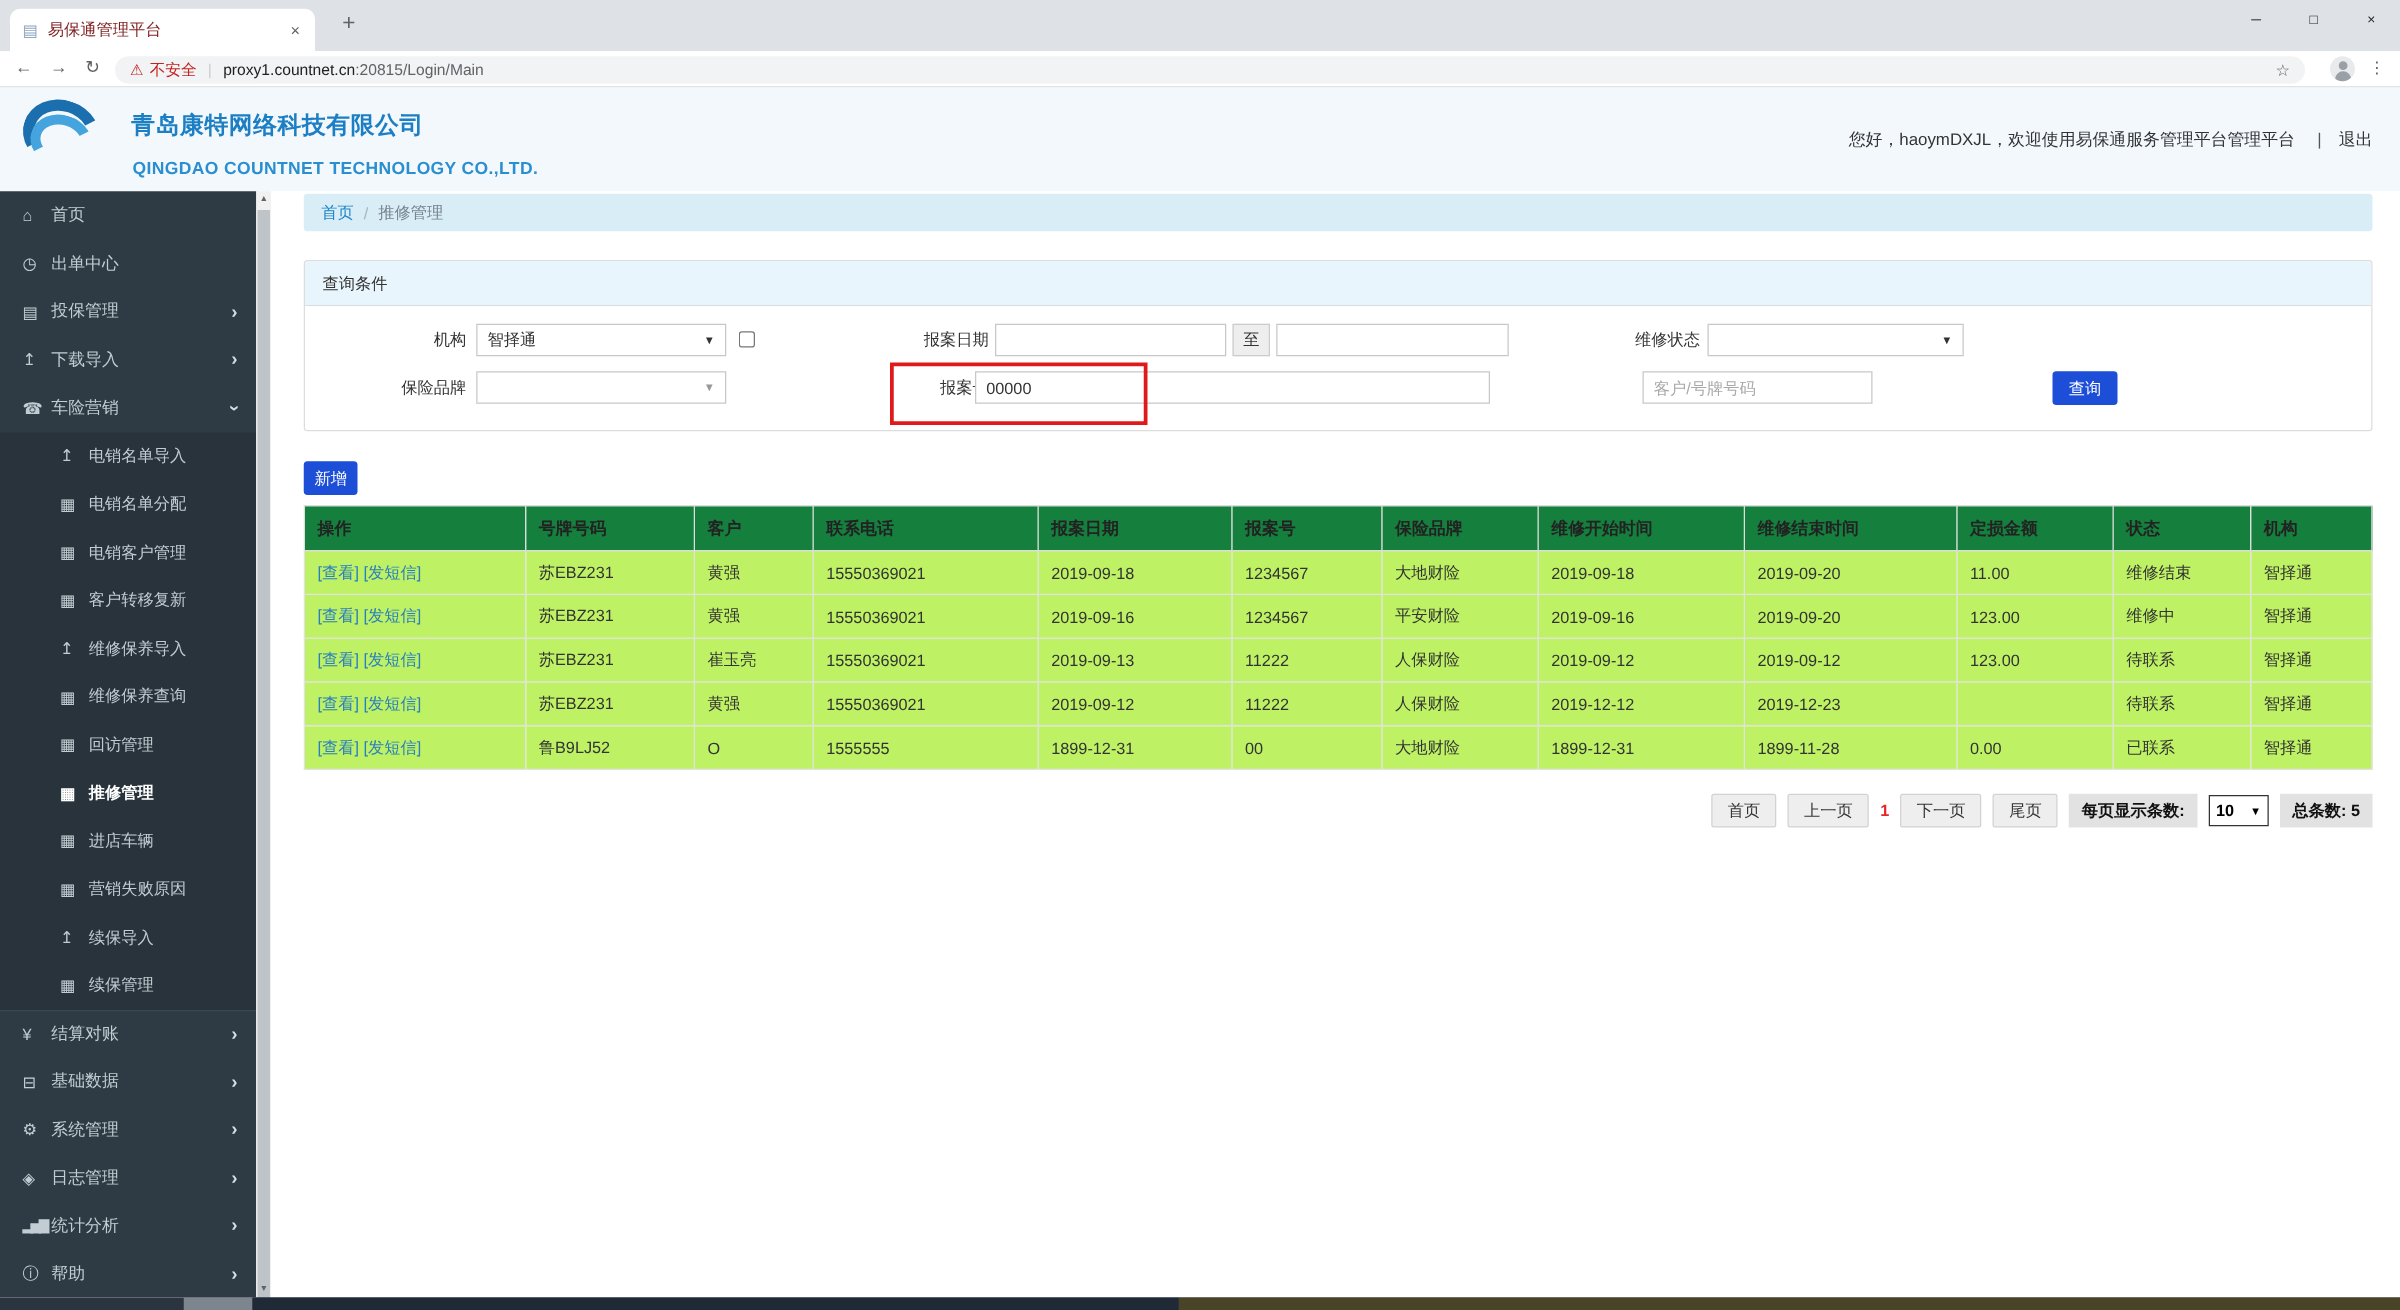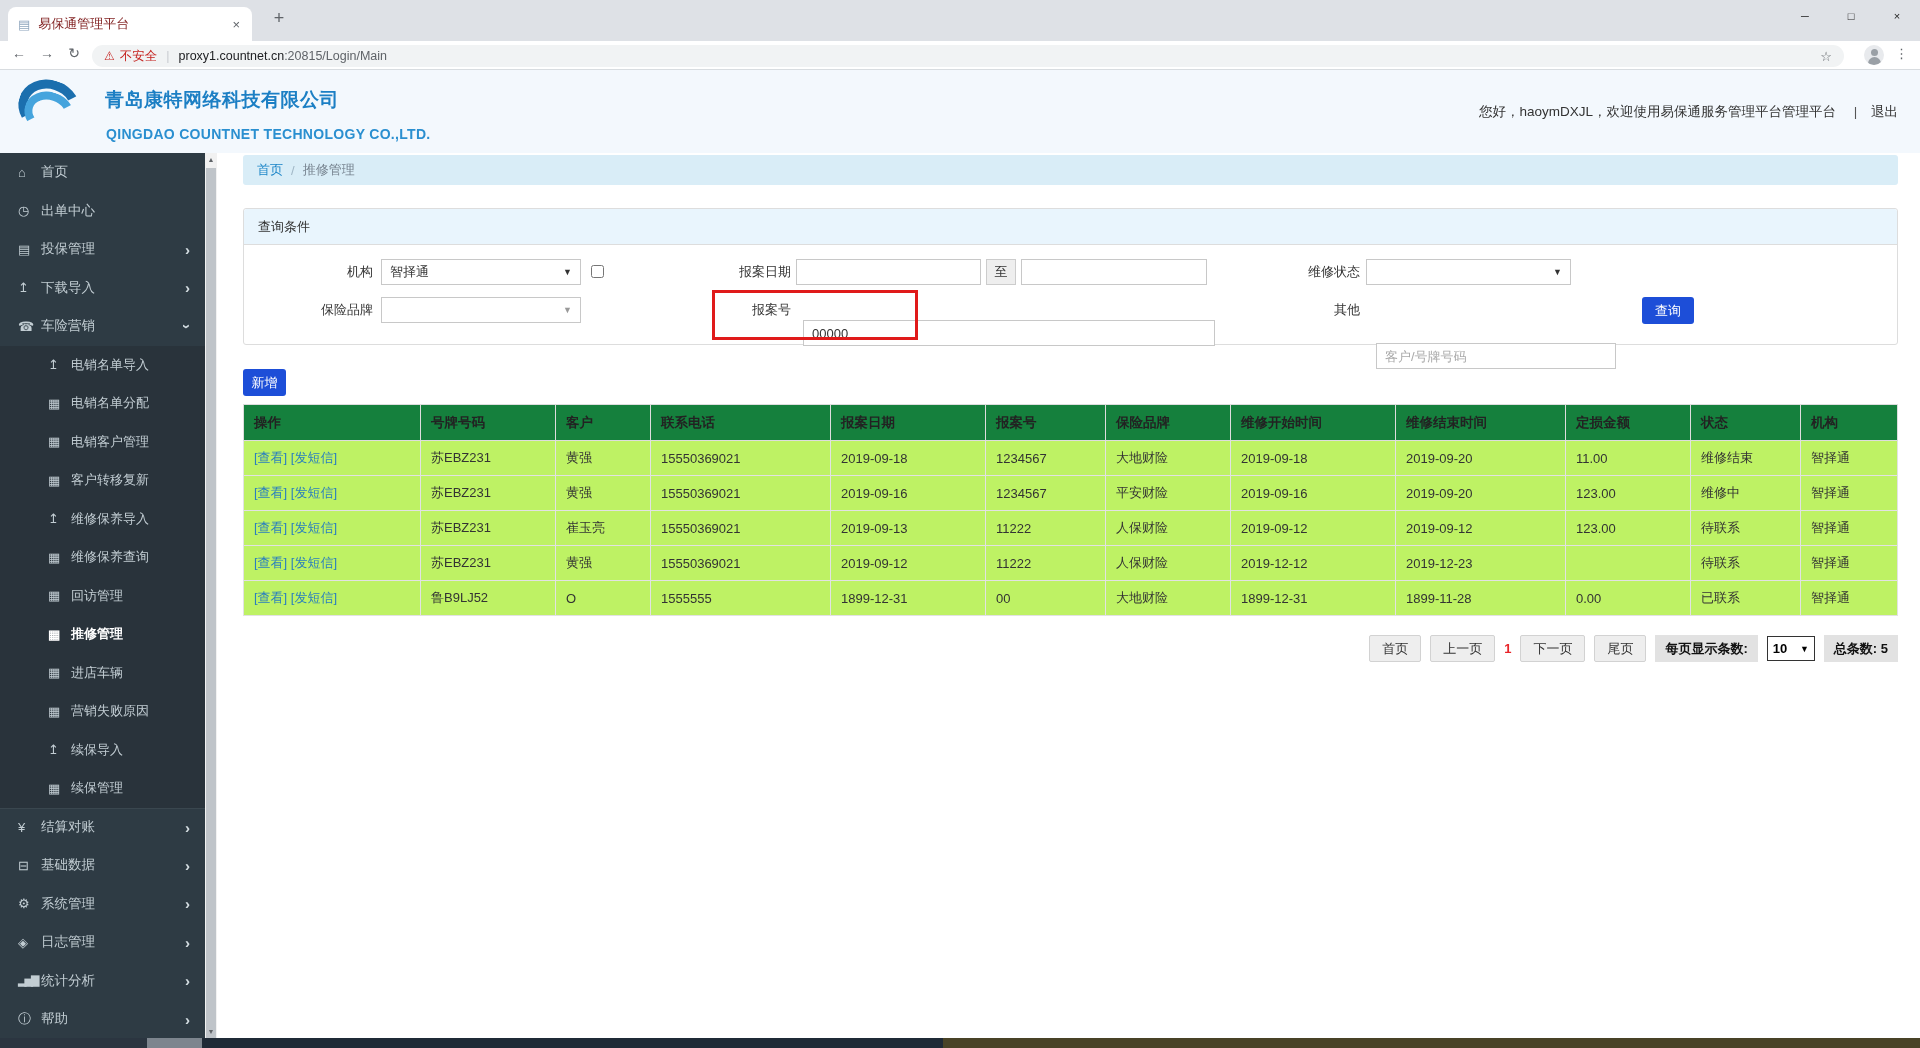--- a/index.html
+++ b/index.html
@@ -288,24 +288,24 @@
         <span class="sa">▼</span>
       </div>
 
       <span class="f-label" style="left:68px;top:88px;width:61px;">保险品牌</span>
       <div class="sel" style="left:137px;top:88px;width:200px;">
         <span class="sv"></span>
         <span class="sa lt">▼</span>
       </div>
 
       <span class="f-label" style="left:495px;top:88px;width:52px;">报案号</span>
-      <input class="inp" style="left: 559px; top: 88px; width: 412px; margin-top: 23px;" value="00000">
+      <input class="inp" style="left: 536px; top: 88px; width: 412px;" value="00000">
 
       <span class="f-label" style="left:1078px;top:88px;width:38px;">其他</span>
-      <input class="inp" style="left: 1132px; top: 88px; width: 240px; margin-top: 46px;" placeholder="客户/号牌号码">
+      <input class="inp" style="left: 1070px; top: 88px; width: 184px;" placeholder="客户/号牌号码">
 
       <button class="btn-blue search-btn">查询</button>
     </div>
 
     <div class="red-annot"></div>
 
     <button class="btn-blue add-btn">新增</button>
 
     <div class="tblwrap">
       <table class="grid" id="repair-table">

